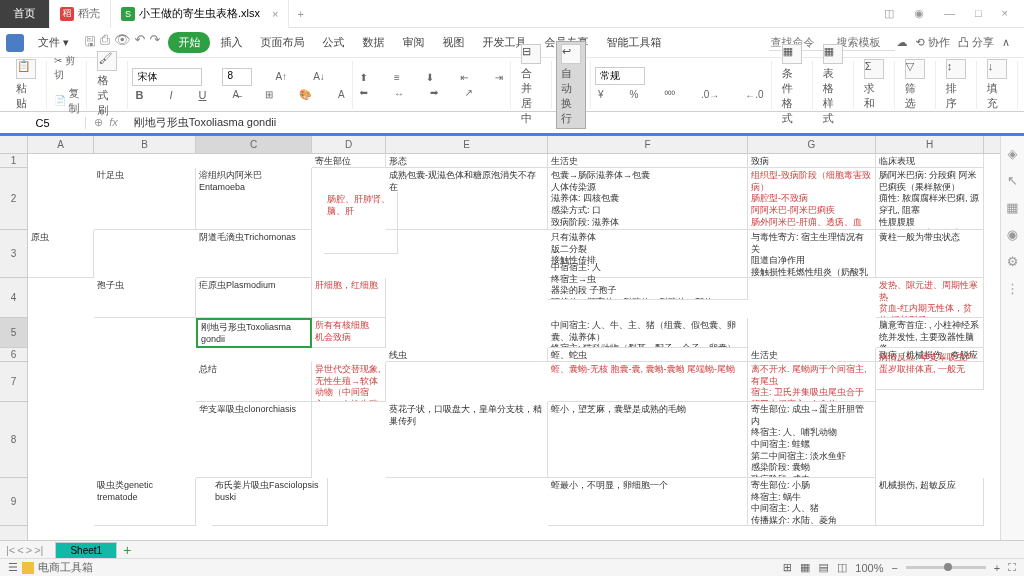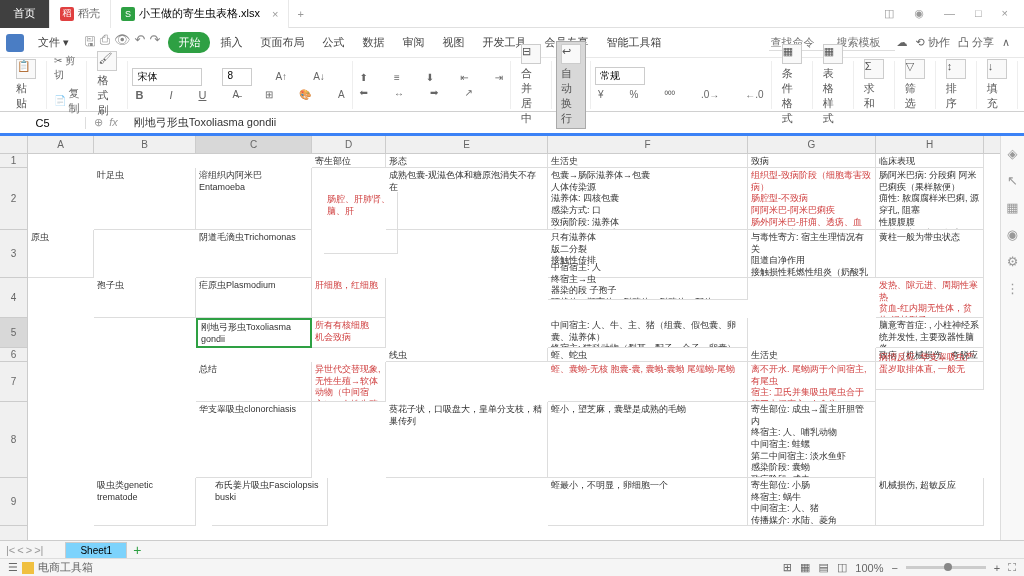--- a/index.html
+++ b/index.html
@@ -46,21 +46,21 @@
 .row-h{border-bottom:1px solid #ccc;text-align:center;font-size:10px;color:#666;display:flex;align-items:center;justify-content:center}
 .row-h.sel{background:#d8d8d8}
 .cells{flex:1;position:relative}
 .cell{position:absolute;border-right:1px solid #ddd;border-bottom:1px solid #ddd;padding:2px 3px;font-size:9px;color:#333;overflow:hidden;line-height:1.3}
 .cell.red{color:#d04040}
 .cell.sel{border:2px solid #2ea043;z-index:10}
 .side-panel{position:absolute;right:0;top:136px;width:24px;height:404px;background:#f8f8f8;border-left:1px solid #ddd;display:flex;flex-direction:column;gap:12px;padding-top:10px;align-items:center}
 .side-panel span{color:#999;font-size:13px}
 .sheet-tabs{height:18px;background:#f5f5f5;display:flex;align-items:center;border-top:1px solid #ccc;padding-left:6px}
 .sheet-nav{display:flex;gap:2px;color:#999;font-size:10px}
-.sheet-tab{padding:2px 14px;background:#7dd3fc;border:1px solid #ccc;border-bottom:none;font-size:10px;margin-left:22px}
+.sheet-tab{padding:2px 14px;background:#14b8a6;border:1px solid #ccc;border-bottom:none;font-size:10px;margin-left:12px}
 .sheet-add{color:#2ea043;padding:0 6px;font-size:14px}
 .statusbar{height:18px;background:#f5f5f5;display:flex;align-items:center;padding:0 8px;color:#666;font-size:10px;border-top:1px solid #ddd}
 .sb-left{display:flex;align-items:center;gap:4px}
 .sb-yellow{width:12px;height:12px;background:#f0c040}
 .sb-right{margin-left:auto;display:flex;gap:8px;align-items:center}
 .zoom-slider{width:80px;height:3px;background:#ccc;position:relative}
 .zoom-thumb{width:8px;height:8px;background:#888;border-radius:50%;position:absolute;top:-3px;left:38px}
 </style>
 </head>
 <body>

